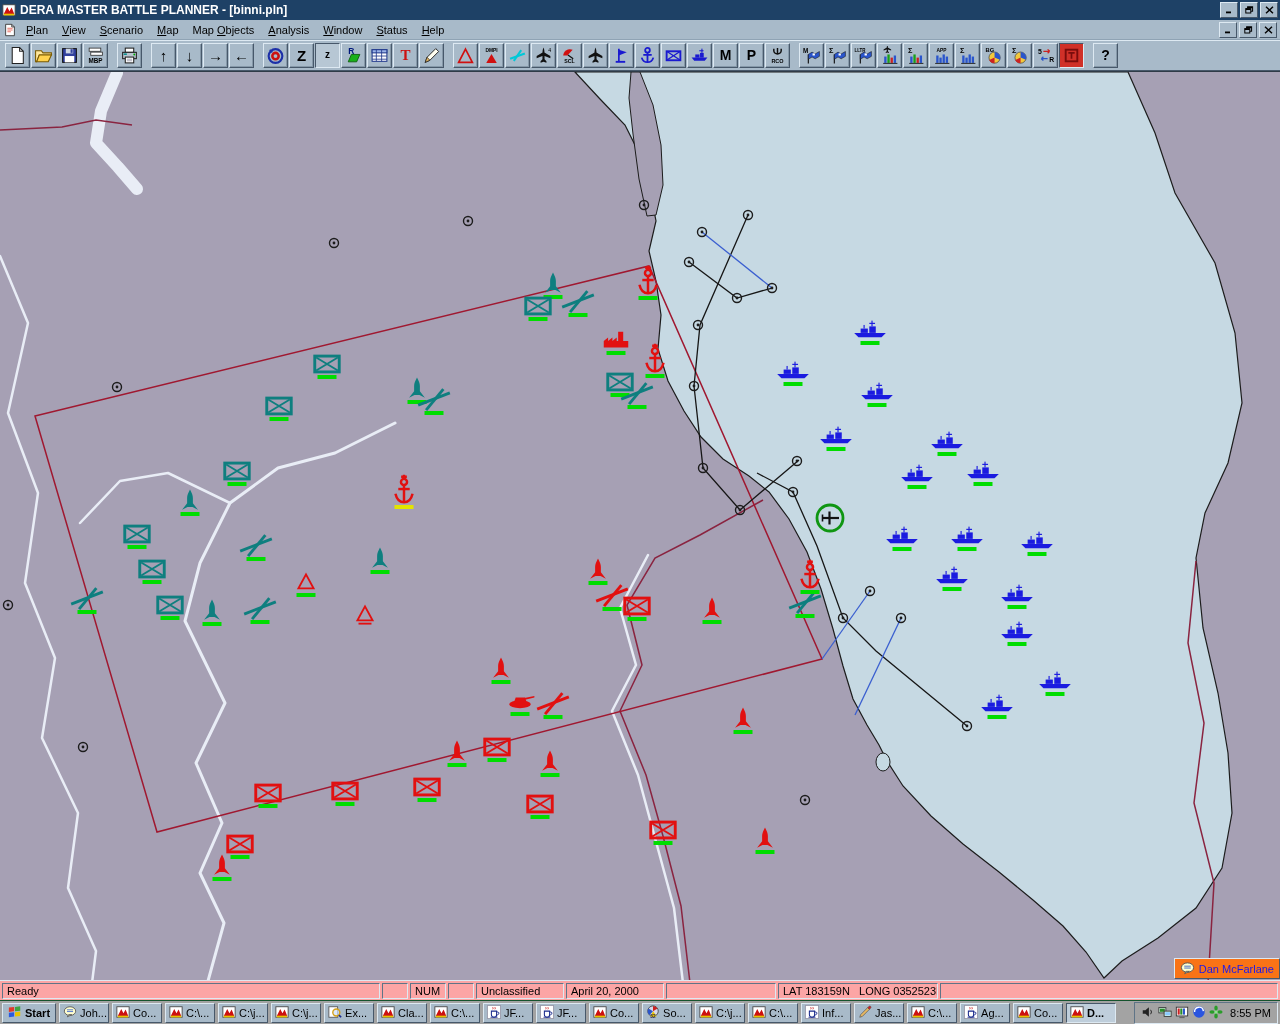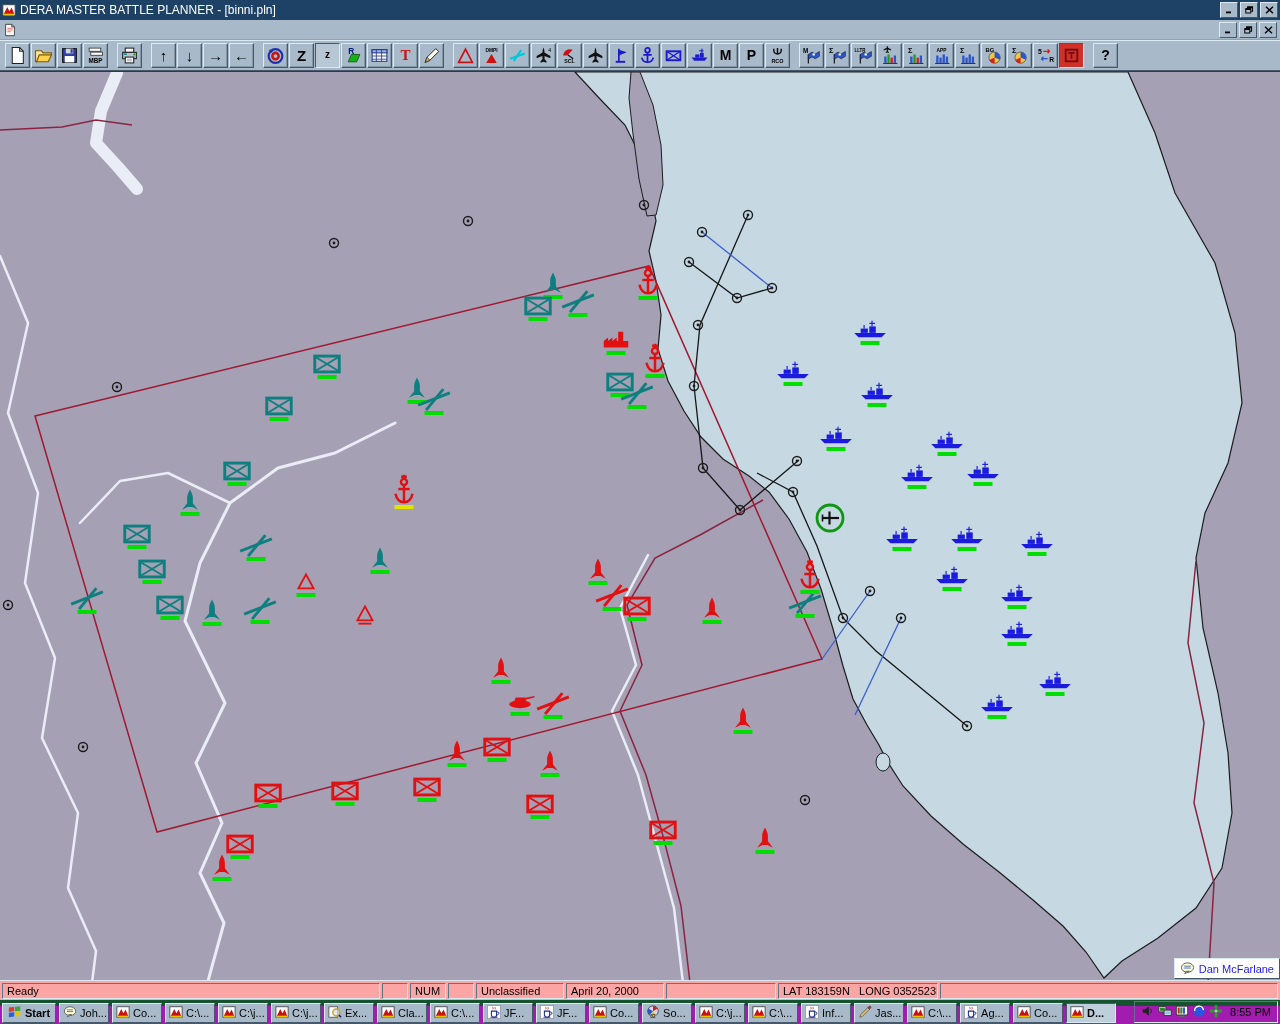--- a/index.html
+++ b/index.html
@@ -1,21 +1,21 @@
 <!DOCTYPE html>
 <html><head>
 <meta charset="utf-8">
 <style>
   html,body{margin:0;padding:0;}
   body{width:1280px;height:1024px;overflow:hidden;background:#a8bac9;
        font-family:"Liberation Sans",sans-serif;font-size:11px;color:#000;}
   .screen{position:relative;width:1280px;height:1024px;display:flex;flex-direction:column;}
   
   .titlebar{height:20px;background:#1e4166;color:#fff;display:flex;align-items:center;padding:0 2px;gap:4px;flex:0 0 auto;}
-  .titlebar .title-text{font-weight:normal;font-size:12px;flex:1;white-space:nowrap;}
+  .titlebar .title-text{font-weight:bold;font-size:12px;flex:1;white-space:nowrap;}
   .app-icon svg{width:14px;height:14px;display:block;}
   .wbtns{display:flex;align-items:center;}
   .wbtn{width:16px;height:14px;background:#a8bac9;border:1px solid;border-color:#dde9f2 #47586a #47586a #dde9f2;
         display:flex;align-items:center;justify-content:center;margin-left:2px;}
   .wbtn svg{width:9px;height:8px;display:block;}
   
   .menubar{height:19px;background:#a8bac9;display:flex;align-items:center;padding:0 3px;flex:0 0 auto;
            border-bottom:1px solid #8fa3b4;}
   .menu-item{padding:2px 7px;cursor:default;}
   .menu-item u{text-decoration:underline;}
@@ -30,32 +30,32 @@
           display:flex;align-items:center;justify-content:center;overflow:hidden;}
   .tb-btn.pressed{border-color:#47586a #dde9f2 #dde9f2 #47586a;box-shadow:none;background:#b7c7d4;}
   .tb-btn.red{background:#e03c34;}
   .tb-btn.red.pressed{background:#d03028;}
   .tb-btn svg{width:19px;height:19px;display:block;}
   .tg{font-weight:bold;font-size:13px;line-height:1;color:#000;}
   
   .map-wrap{position:relative;flex:1 1 auto;overflow:hidden;border-top:1px solid #2f3b47;background:#a6a0b4;}
   .map-wrap svg{display:block;}
   svg text{font-family:"Liberation Sans",sans-serif;}
-  .user-tag{position:absolute;right:0;bottom:1px;height:19px;background:#ffffff;
+  .user-tag{position:absolute;right:0;bottom:1px;height:19px;background:#f97316;
             border:1px solid;border-color:#dde9f2 #47586a #47586a #dde9f2;
             display:flex;align-items:center;gap:4px;padding:0 5px;}
   .user-tag svg{width:15px;height:15px;}
   .user-tag span{color:#1a1aee;font-size:11px;white-space:nowrap;}
   
   .statusbar{height:20px;background:#fca5a5;display:flex;gap:2px;padding:2px 2px 1px 2px;box-sizing:border-box;
              align-items:stretch;border-top:1px solid #dde9f2;flex:0 0 auto;}
   .sb-panel{border:1px solid;border-color:#5f7487 #dde9f2 #dde9f2 #5f7487;padding:0 4px;
             display:flex;align-items:center;white-space:pre;overflow:hidden;box-sizing:border-box;}
   
-  .taskbar{height:24px;background:#a21caf;border-top:6px solid #14532d;display:flex;align-items:flex-end;
+  .taskbar{height:24px;background:#a3a3a3;border-top:1px solid #14532d;display:flex;align-items:center;
            padding:1px 2px;gap:3px;flex:0 0 auto;box-sizing:border-box;}
   .task-btn{height:20px;display:flex;align-items:center;gap:3px;padding:0 3px;box-sizing:border-box;
             border:1px solid;border-color:#dde9f2 #47586a #47586a #dde9f2;flex:0 1 50px;min-width:24px;
             white-space:nowrap;overflow:hidden;background:#a8bac9;}
   .task-btn.active{border-color:#47586a #dde9f2 #dde9f2 #47586a;background:#bfcedb;font-weight:bold;}
   .task-btn svg{width:14px;height:14px;flex:0 0 auto;}
   .start-btn{flex:0 0 auto;font-weight:bold;padding:0 5px;}
   .tray{margin-left:auto;height:20px;border:1px solid;border-color:#5f7487 #dde9f2 #dde9f2 #5f7487;
         display:flex;align-items:center;gap:3px;padding:0 6px;flex:0 0 auto;}
   .tray svg{width:14px;height:14px;}
@@ -97,20 +97,31 @@
     </span>
   </div>
 
   <div class="menubar">
     <span class="mdi-icon">
         <svg viewBox="0 0 16 16">
           <path d="M3 1.5h7l3 3v10H3z" fill="#fff" stroke="#333"></path>
           <path d="M10 1.5v3h3" fill="none" stroke="#333"></path>
           <path d="M5 6h6M5 8h6M5 10h4" stroke="#e03a2a" stroke-width="0.8"></path>
         </svg>
+      </span>
+    <span id="menu-items" style="display:flex">
+        <span class="menu-item"><u>P</u>lan</span>
+        <span class="menu-item"><u>V</u>iew</span>
+        <span class="menu-item"><u>S</u>cenario</span>
+        <span class="menu-item"><u>M</u>ap</span>
+        <span class="menu-item">Map <u>O</u>bjects</span>
+        <span class="menu-item"><u>A</u>nalysis</span>
+        <span class="menu-item"><u>W</u>indow</span>
+        <span class="menu-item"><u>S</u>tatus</span>
+        <span class="menu-item"><u>H</u>elp</span>
       </span>
     <span class="wbtns">
       <span class="wbtn">
           <svg viewBox="0 0 9 8">
             <rect x="1" y="5.5" width="5" height="1.8" fill="#000"></rect>
           </svg>
         </span>
       <span class="wbtn">
           <svg viewBox="0 0 9 8">
             <rect x="2.6" y="0.8" width="5" height="4.4" fill="none" stroke="#000"></rect>

